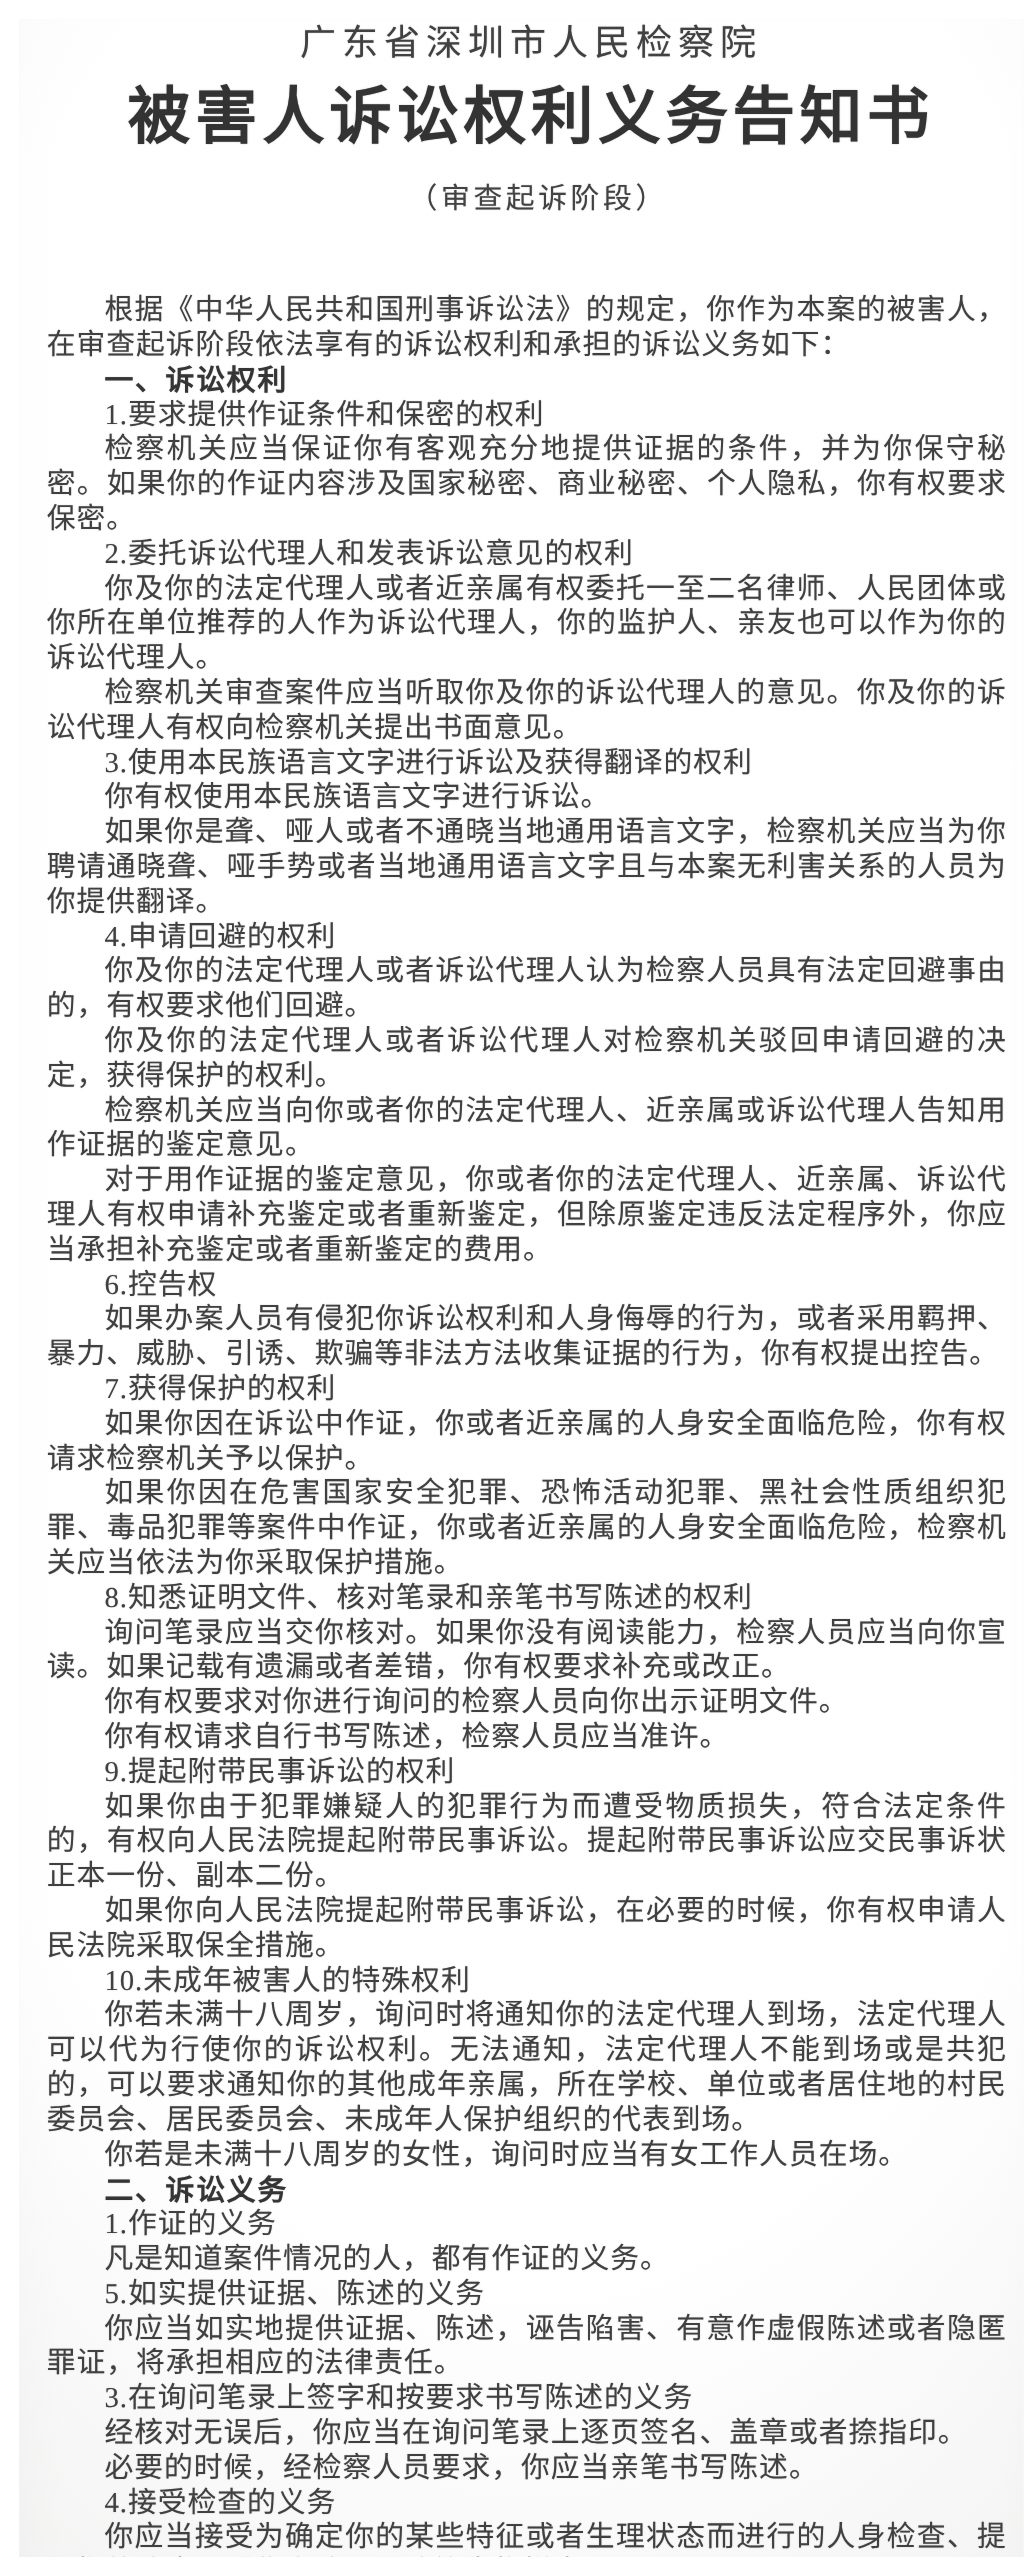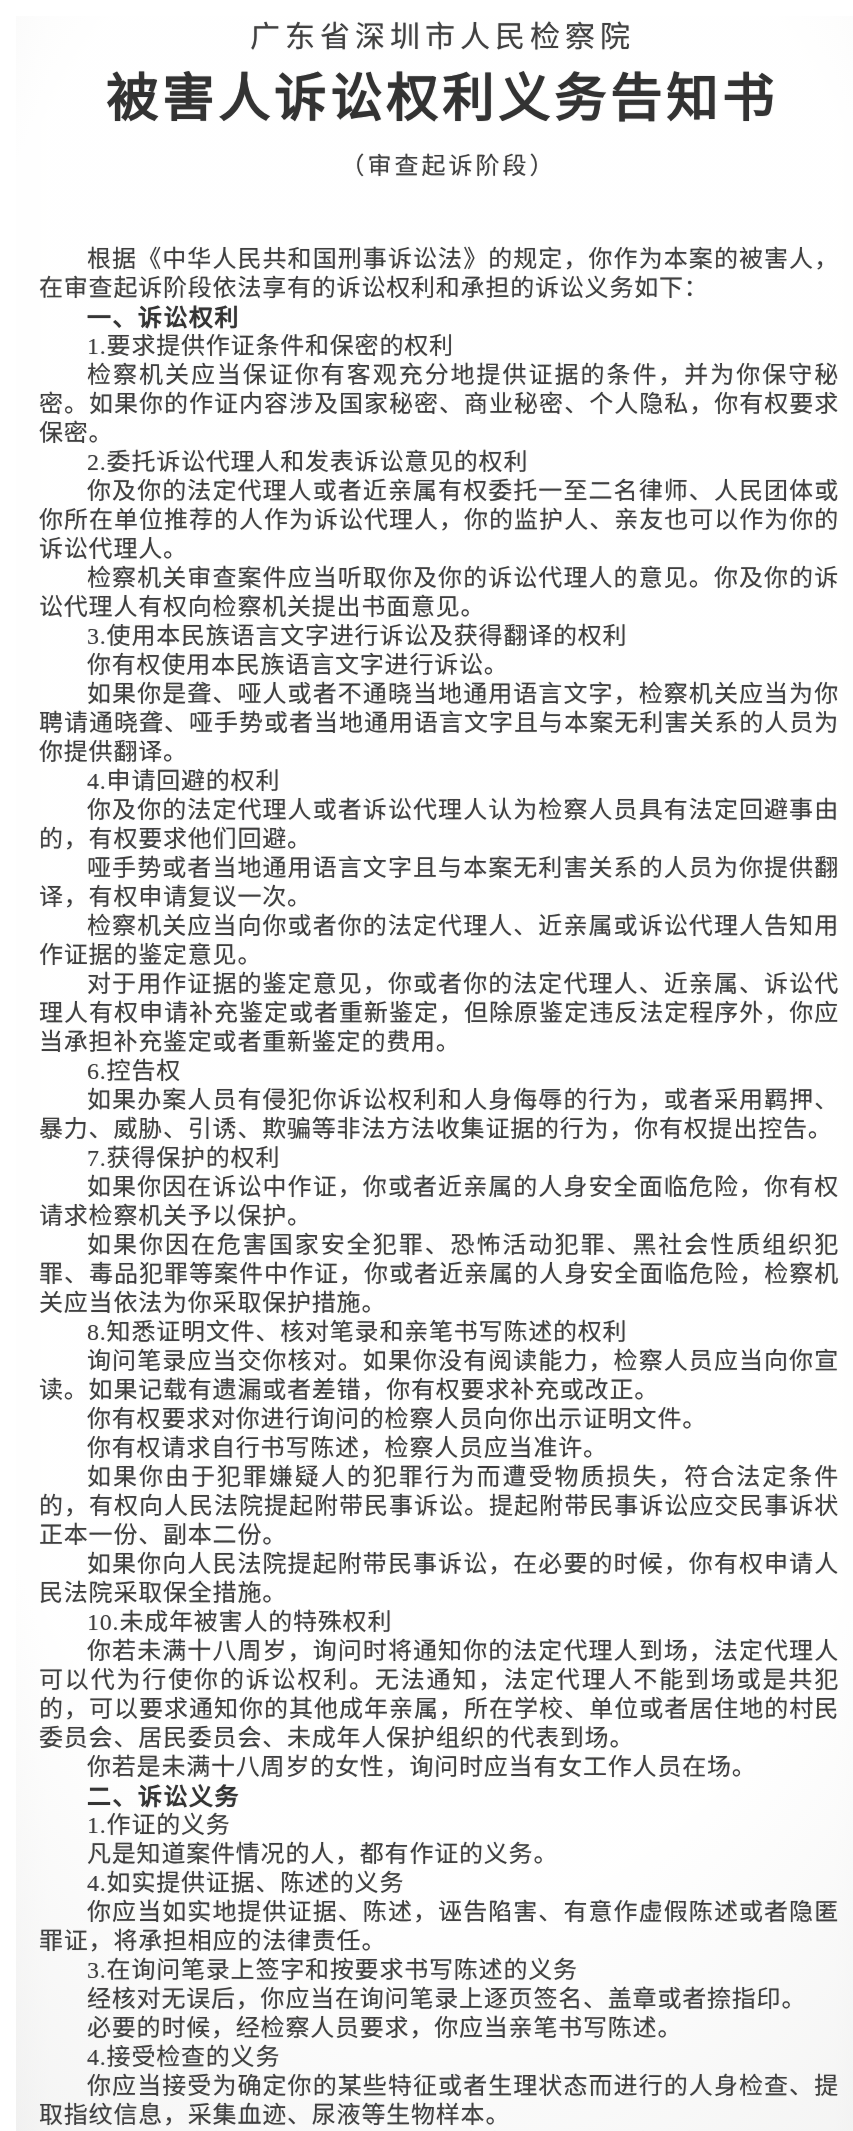--- a/index.html
+++ b/index.html
@@ -85,41 +85,42 @@
       <p class="para item-title">1.要求提供作证条件和保密的权利</p>
       <p class="para">检察机关应当保证你有客观充分地提供证据的条件，并为你保守秘密。如果你的作证内容涉及国家秘密、商业秘密、个人隐私，你有权要求保密。</p>
       <p class="para item-title">2.委托诉讼代理人和发表诉讼意见的权利</p>
       <p class="para">你及你的法定代理人或者近亲属有权委托一至二名律师、人民团体或你所在单位推荐的人作为诉讼代理人，你的监护人、亲友也可以作为你的诉讼代理人。</p>
       <p class="para">检察机关审查案件应当听取你及你的诉讼代理人的意见。你及你的诉讼代理人有权向检察机关提出书面意见。</p>
       <p class="para item-title">3.使用本民族语言文字进行诉讼及获得翻译的权利</p>
       <p class="para">你有权使用本民族语言文字进行诉讼。</p>
       <p class="para">如果你是聋、哑人或者不通晓当地通用语言文字，检察机关应当为你聘请通晓聋、哑手势或者当地通用语言文字且与本案无利害关系的人员为你提供翻译。</p>
       <p class="para item-title">4.申请回避的权利</p>
       <p class="para">你及你的法定代理人或者诉讼代理人认为检察人员具有法定回避事由的，有权要求他们回避。</p>
-      <p class="para">哑手势或者当地通用语言文字且与本案无利害关系的人员为你提供翻译，有权申请复议一次。</p>
+      <p class="para">你及你的法定代理人或者诉讼代理人对检察机关驳回申请回避的决定，获得保护的权利。</p>
       <p class="para">检察机关应当向你或者你的法定代理人、近亲属或诉讼代理人告知用作证据的鉴定意见。</p>
       <p class="para">对于用作证据的鉴定意见，你或者你的法定代理人、近亲属、诉讼代理人有权申请补充鉴定或者重新鉴定，但除原鉴定违反法定程序外，你应当承担补充鉴定或者重新鉴定的费用。</p>
       <p class="para item-title">6.控告权</p>
       <p class="para">如果办案人员有侵犯你诉讼权利和人身侮辱的行为，或者采用羁押、暴力、威胁、引诱、欺骗等非法方法收集证据的行为，你有权提出控告。</p>
       <p class="para item-title">7.获得保护的权利</p>
       <p class="para">如果你因在诉讼中作证，你或者近亲属的人身安全面临危险，你有权请求检察机关予以保护。</p>
       <p class="para">如果你因在危害国家安全犯罪、恐怖活动犯罪、黑社会性质组织犯罪、毒品犯罪等案件中作证，你或者近亲属的人身安全面临危险，检察机关应当依法为你采取保护措施。</p>
       <p class="para item-title">8.知悉证明文件、核对笔录和亲笔书写陈述的权利</p>
       <p class="para">询问笔录应当交你核对。如果你没有阅读能力，检察人员应当向你宣读。如果记载有遗漏或者差错，你有权要求补充或改正。</p>
       <p class="para">你有权要求对你进行询问的检察人员向你出示证明文件。</p>
       <p class="para">你有权请求自行书写陈述，检察人员应当准许。</p>
+      <p class="para item-title">9.提起附带民事诉讼的权利</p>
       <p class="para">如果你由于犯罪嫌疑人的犯罪行为而遭受物质损失，符合法定条件的，有权向人民法院提起附带民事诉讼。提起附带民事诉讼应交民事诉状正本一份、副本二份。</p>
       <p class="para">如果你向人民法院提起附带民事诉讼，在必要的时候，你有权申请人民法院采取保全措施。</p>
       <p class="para item-title">10.未成年被害人的特殊权利</p>
       <p class="para">你若未满十八周岁，询问时将通知你的法定代理人到场，法定代理人可以代为行使你的诉讼权利。无法通知，法定代理人不能到场或是共犯的，可以要求通知你的其他成年亲属，所在学校、单位或者居住地的村民委员会、居民委员会、未成年人保护组织的代表到场。</p>
       <p class="para">你若是未满十八周岁的女性，询问时应当有女工作人员在场。</p>
       <p class="para section-heading">二、诉讼义务</p>
       <p class="para item-title">1.作证的义务</p>
       <p class="para">凡是知道案件情况的人，都有作证的义务。</p>
-      <p class="para item-title">4.如实提供证据、陈述的义务</p>
+      <p class="para item-title">5.如实提供证据、陈述的义务</p>
       <p class="para">你应当如实地提供证据、陈述，诬告陷害、有意作虚假陈述或者隐匿罪证，将承担相应的法律责任。</p>
       <p class="para item-title">3.在询问笔录上签字和按要求书写陈述的义务</p>
       <p class="para">经核对无误后，你应当在询问笔录上逐页签名、盖章或者捺指印。</p>
       <p class="para">必要的时候，经检察人员要求，你应当亲笔书写陈述。</p>
       <p class="para item-title">4.接受检查的义务</p>
       <p class="para">你应当接受为确定你的某些特征或者生理状态而进行的人身检查、提取指纹信息，采集血迹、尿液等生物样本。</p>
       <p class="para">如果你是女性，检查你的身体应当由女工作人员或者医师进行。</p>
     </div>
 </div>
 

